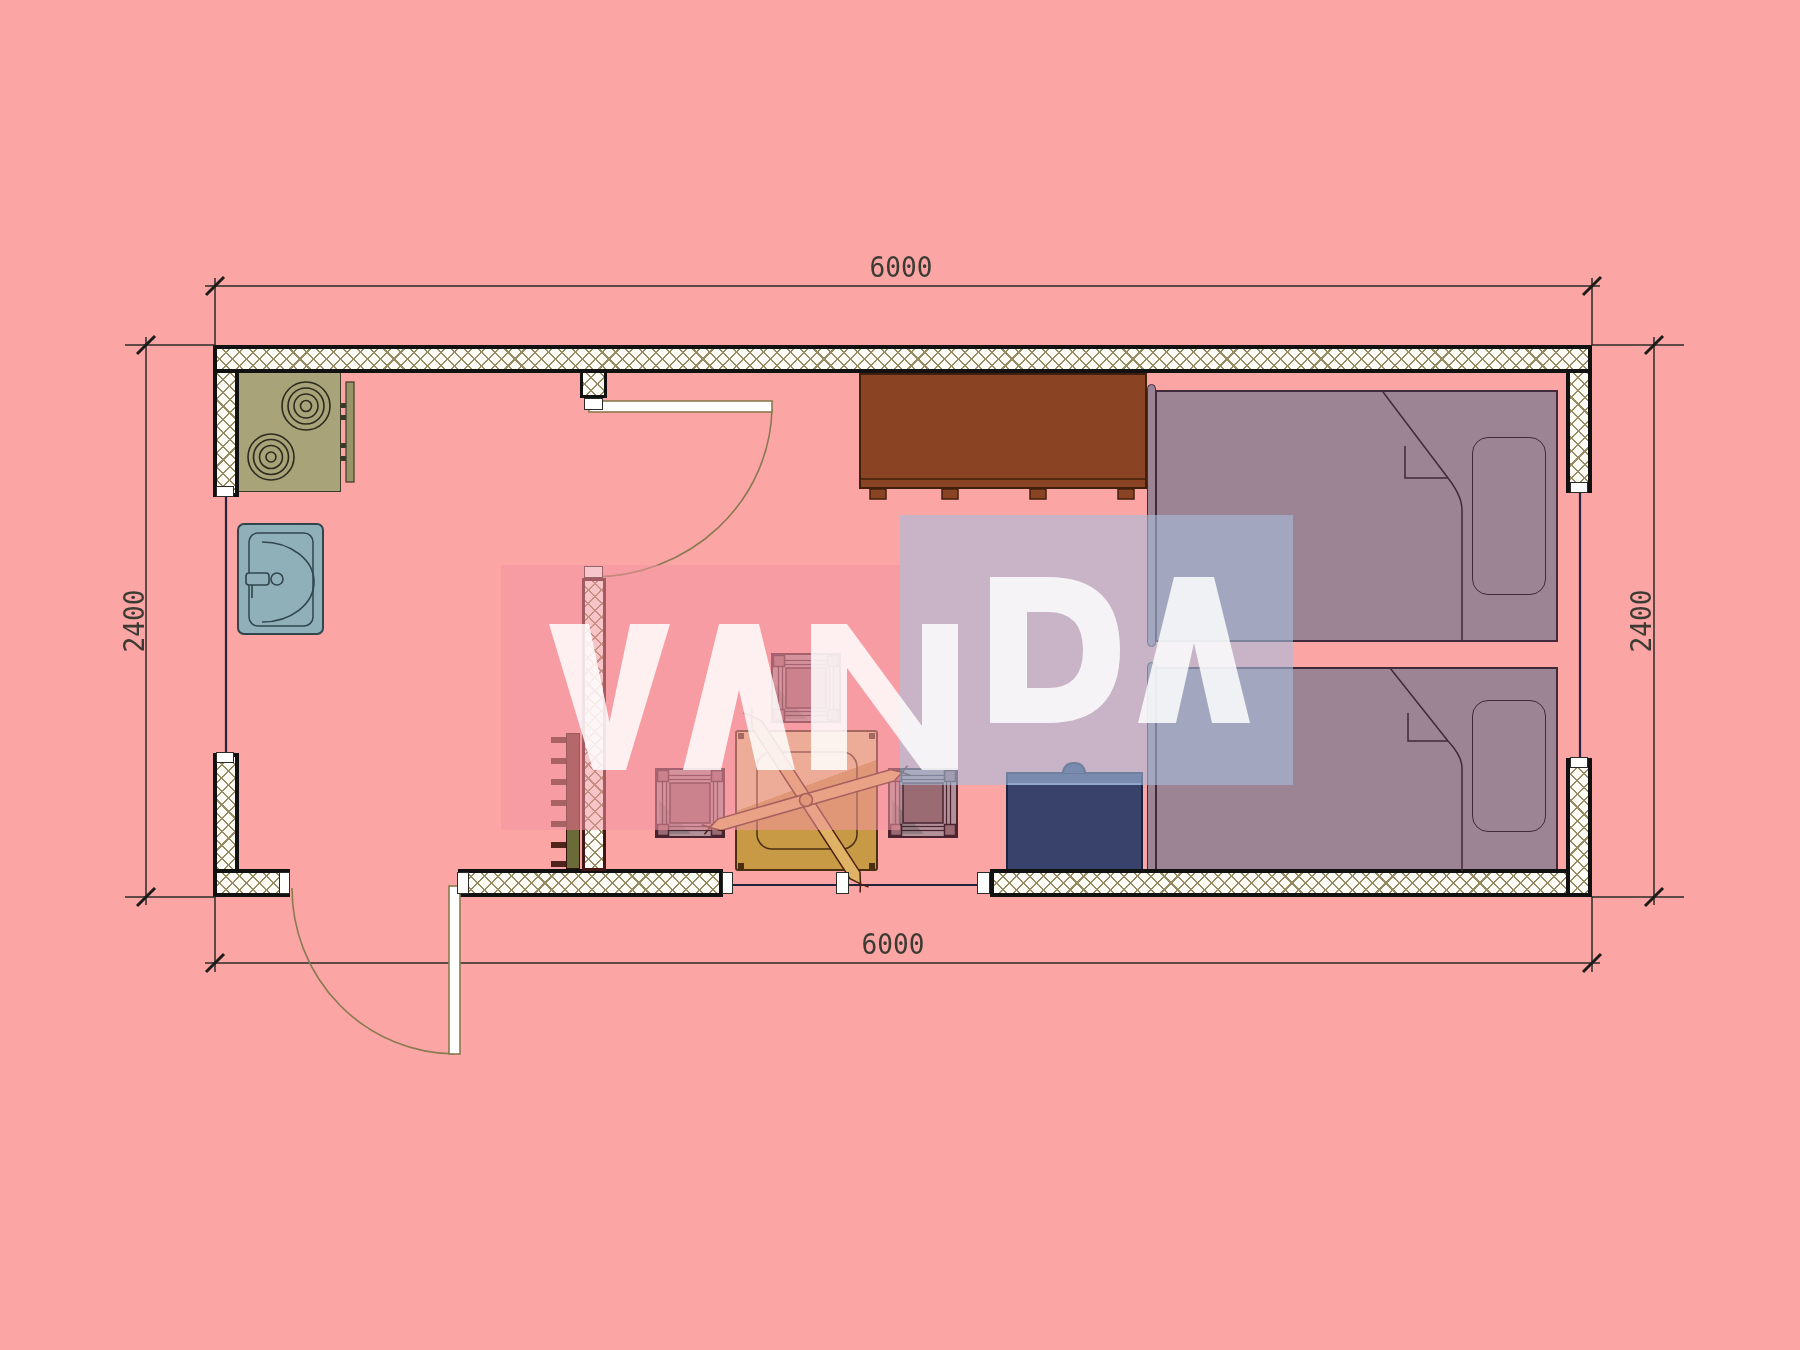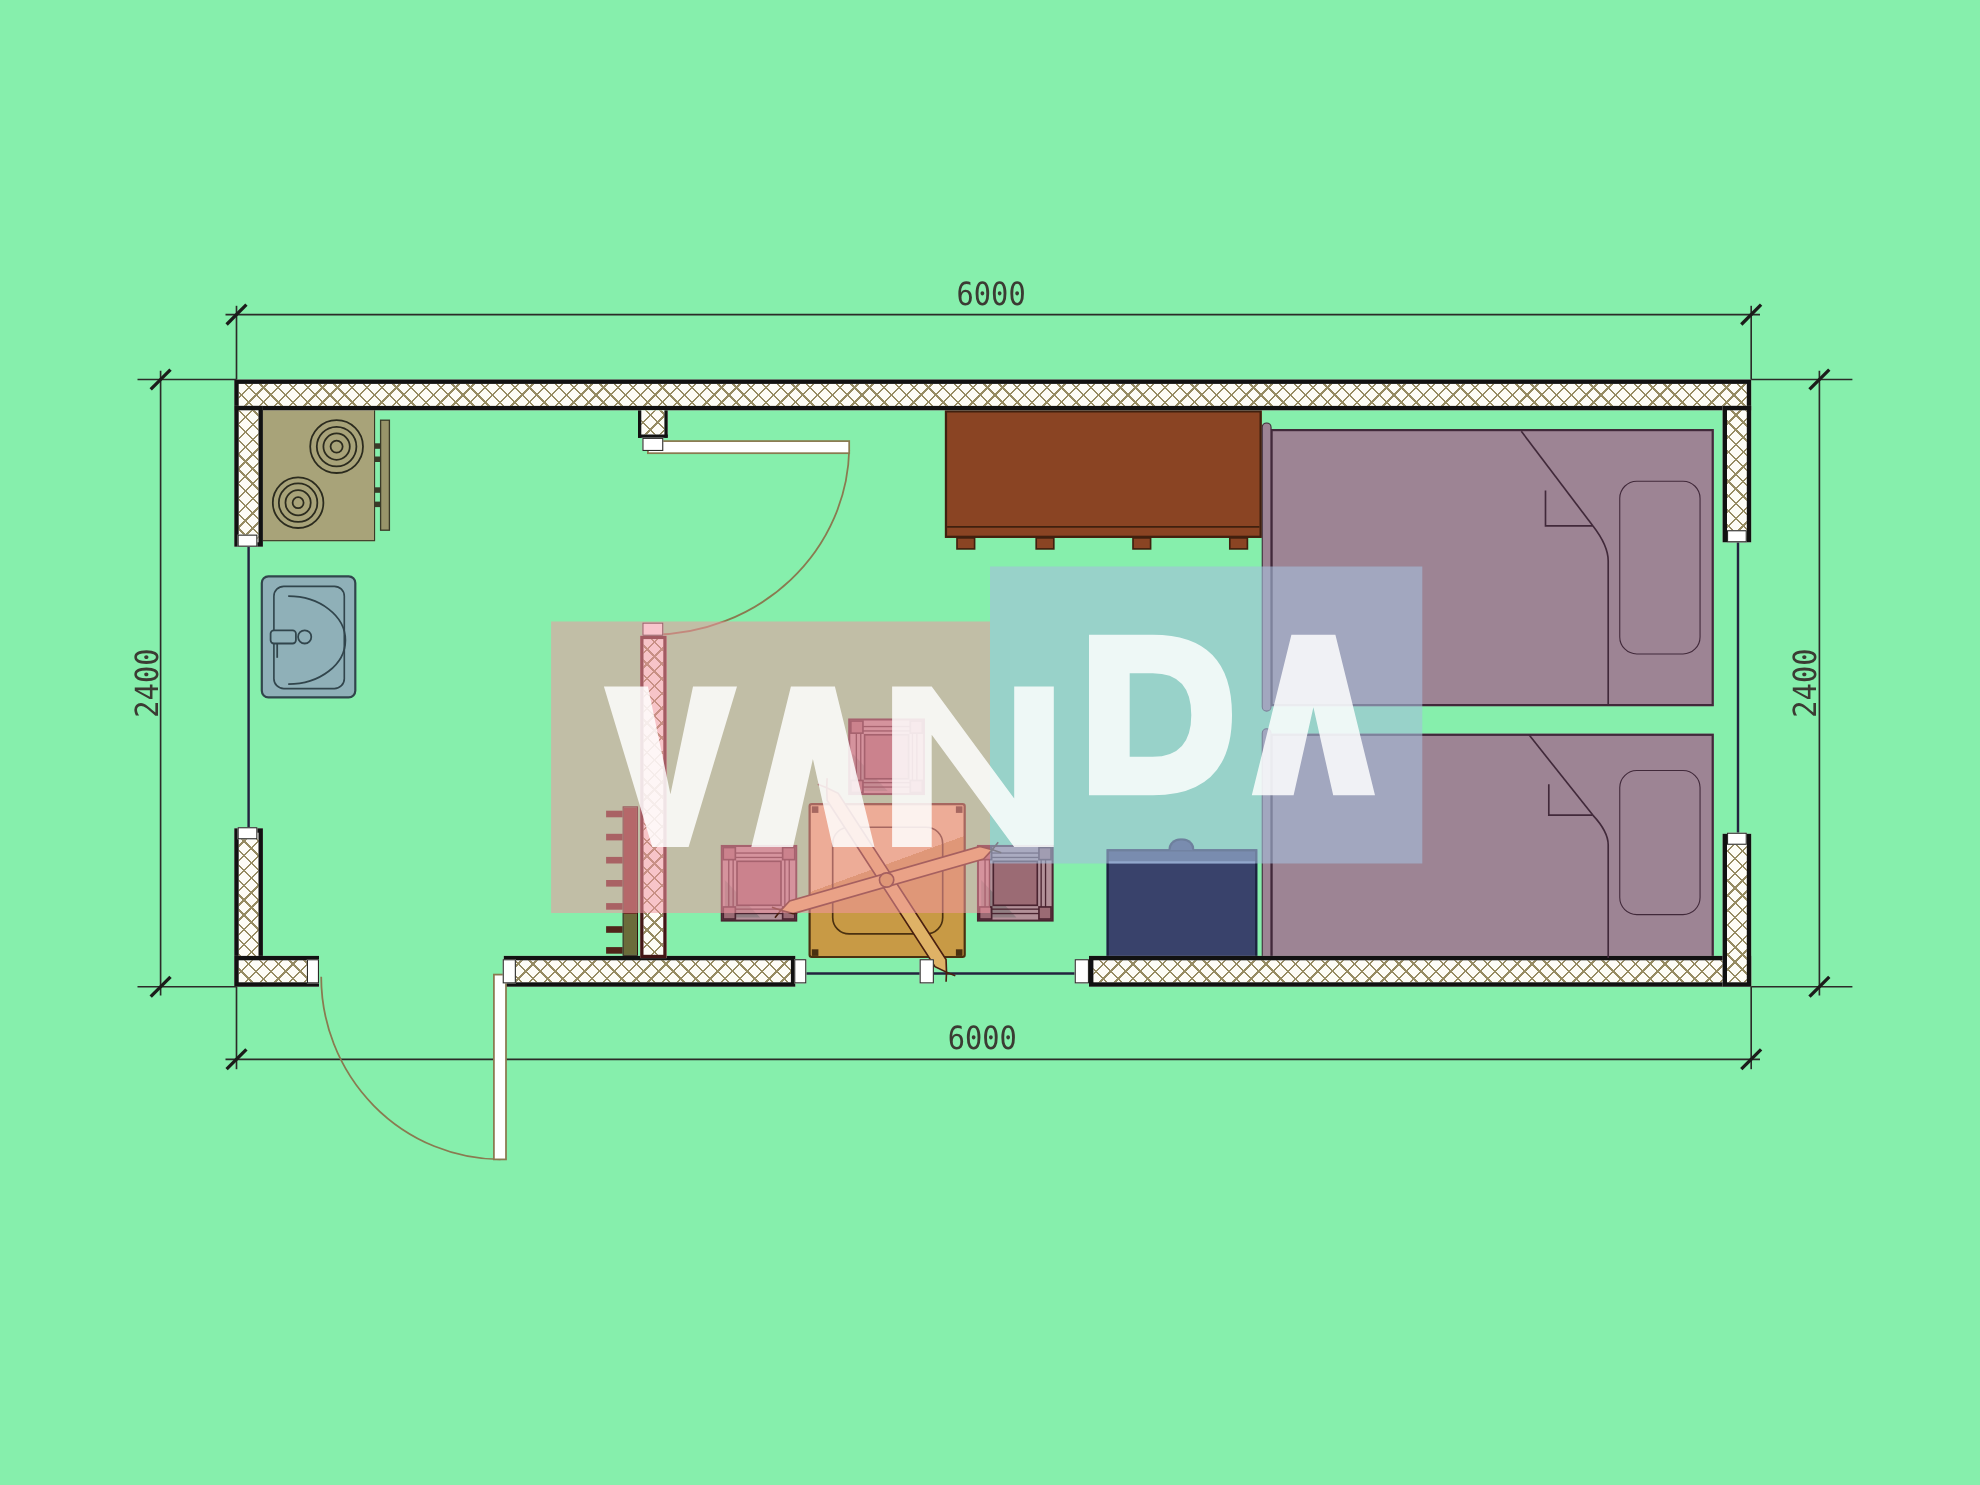--- a/index.html
+++ b/index.html
@@ -1,16 +1,16 @@
 <!DOCTYPE html>
 <html><head>
 <meta charset="utf-8">
 <style>
   html,body{margin:0;padding:0;background:#ffffff;}
-  .canvas{position:relative;width:1800px;height:1350px;background:#86efac;overflow:hidden;
+  .canvas{position:relative;width:1800px;height:1350px;background:#fca5a5;overflow:hidden;
           font-family:"DejaVu Sans","Liberation Sans",sans-serif;}
   .layer{position:absolute;left:0;top:0;width:1800px;height:1350px;}
   
   .wall{position:absolute;box-sizing:border-box;border:4px solid #111111;z-index:20;
         background-color:#fdfcf6;
         background-image:
           repeating-linear-gradient(45deg, rgba(0,0,0,0) 0 8px, #968b62 8px 9.5px),
           repeating-linear-gradient(135deg, rgba(0,0,0,0) 0 8px, #968b62 8px 9.5px);}
   .wall.partition{border:3px solid #431616;}
   .wall.stub{border:3px solid #111111;border-top:none;}

